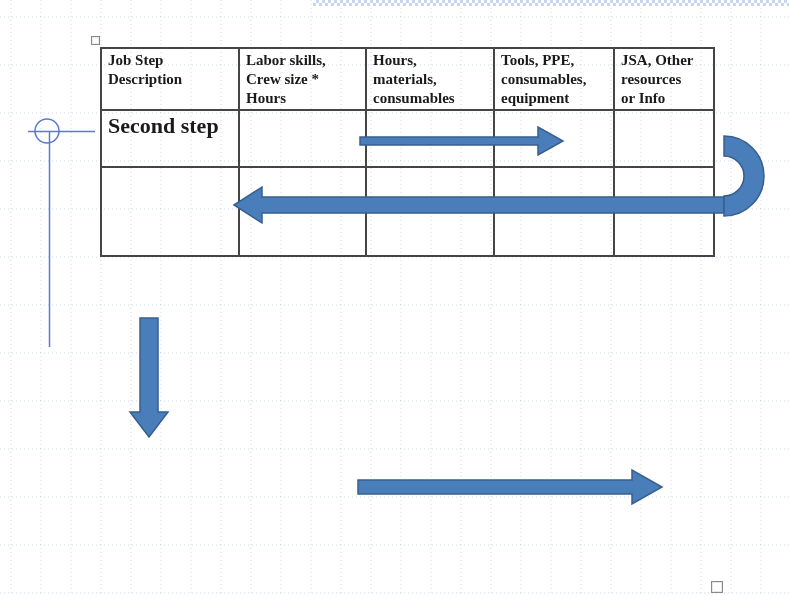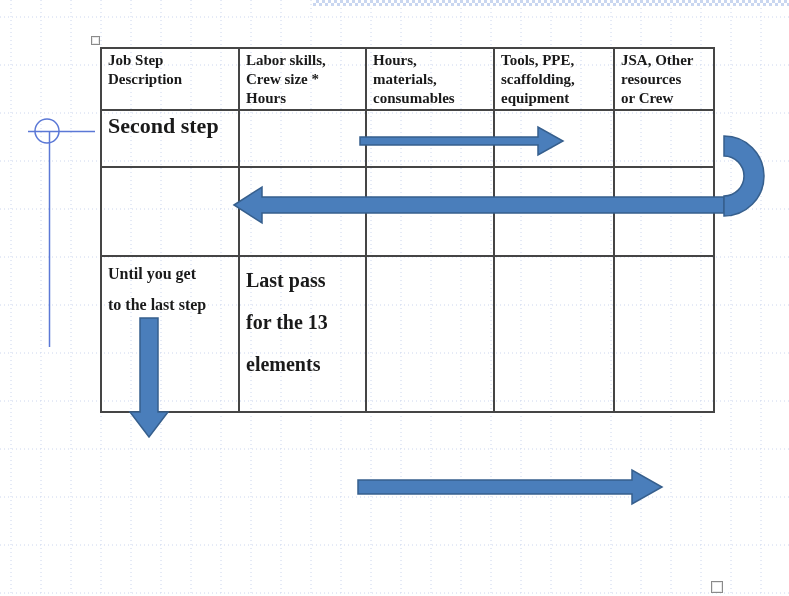--- a/index.html
+++ b/index.html
@@ -105,55 +105,41 @@
 Crew size *
 Hours</span>
           </th>
       <th class="hdr">
             <span>Hours,
 materials,
 consumables</span>
           </th>
       <th class="hdr">
             <span>Tools, PPE,
-scaffolding,
+consumables,
 equipment</span>
           </th>
       <th class="hdr">
             <span>JSA, Other
 resources
-or Crew</span>
+or Info</span>
           </th>
     </tr>
     <tr style="height:57px">
       <td class="r2c1">
             <span>Second step</span>
           </td>
       <td></td>
       <td></td>
       <td></td>
       <td></td>
     </tr>
     <tr style="height:89px">
       <td></td>
       <td></td>
-      <td></td>
-      <td></td>
-      <td></td>
-    </tr>
-    <tr style="height:156px">
-      <td class="r5c1">
-            <span>Until you get
-to the last step</span>
-          </td>
-      <td class="r5c2">
-            <span>Last pass
-for the 13
-elements</span>
-          </td>
       <td></td>
       <td></td>
       <td></td>
     </tr>
   </tbody>
     </table>
 
   <svg id="shapes">
 
     <g fill="none" stroke-width="1.5" stroke="#5b78d6">

